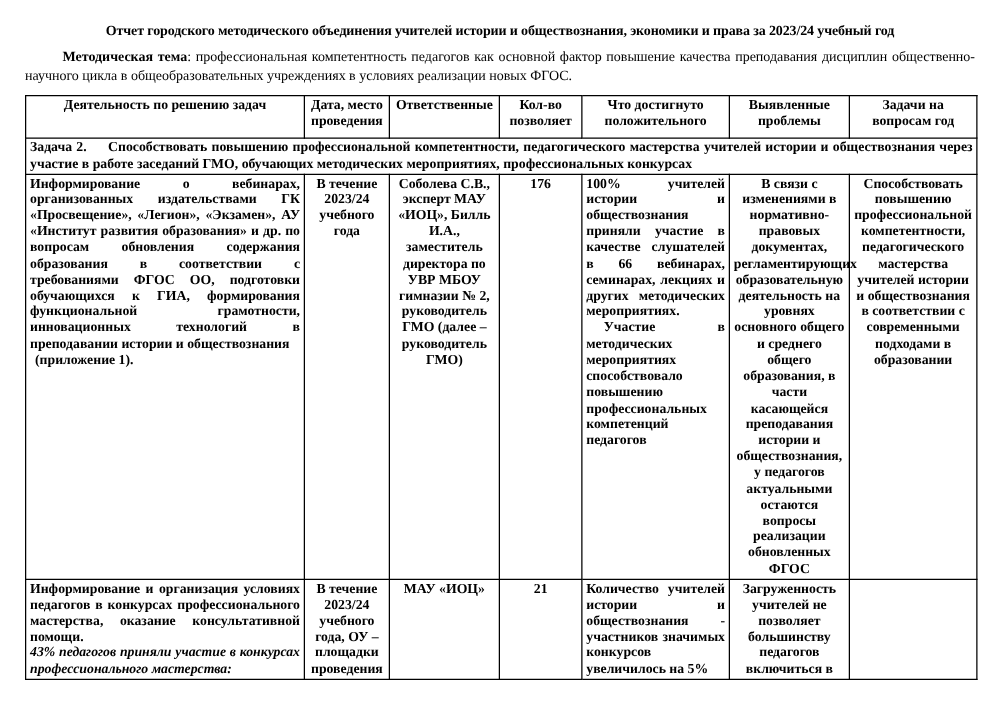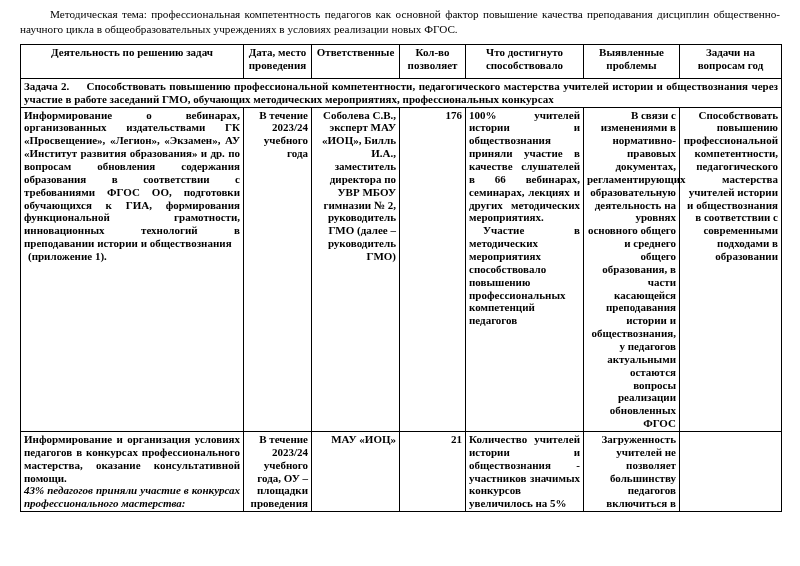--- a/index.html
+++ b/index.html
@@ -31,21 +31,21 @@
     letter-spacing: -0.1px;
   }
   .para {
     font-size: 11.2px;
     line-height: 1.33;
     margin: 7px 20px 0 20px;
     text-align: justify;
     text-indent: 30px;
     text-justify: inter-word;
   }
-  .para b { font-weight: normal; }
+  .para b { font-weight: bold; }
 
   table.report {
     border-collapse: collapse;
     table-layout: fixed;
     width: 761px;
     margin: 7px 0 0 20px;
     border: 1.6px solid #000;
   }
   table.report td, table.report th {
     border: 0.9px solid #000;
@@ -66,61 +66,62 @@
     text-align: justify;
     text-justify: inter-word;
     font-size: 10.6px;
     line-height: 1.25;
     padding: 1px 4px 2px 4px;
   }
   .c-just {
     text-align: justify;
     text-justify: inter-word;
   }
-  .c-center { text-align: right; }
+  .c-center { text-align: center; }
   .ital { font-style: italic; }
   .p0 { margin: 0; padding: 0; }
   .indent { text-indent: 14px; }
   .tail-indent { text-indent: 4px; }
 
   
   col.c1 { width: 223px; }
   col.c2 { width: 68px; }
   col.c3 { width: 88px; }
   col.c4 { width: 66px; }
   col.c5 { width: 118px; }
   col.c6 { width: 96px; }
   col.c7 { width: 102px; }
 </style>
 </head>
 <body>
 
 <div class="page">
 
+  <div class="doc-title">Отчет городского методического объединения учителей истории и обществознания, экономики и права за 2023/24 учебный год</div>
 
   <p class="para"><b>Методическая тема</b><span>: профессиональная компетентность педагогов как основной фактор повышение качества преподавания дисциплин общественно-научного цикла в общеобразовательных учреждениях в условиях реализации новых ФГОС.</span></p>
 
 
   <table class="report">
     <colgroup>
       <col class="c1">
         <col class="c2">
         <col class="c3">
         <col class="c4">
         <col class="c5">
         <col class="c6">
         <col class="c7">
     </colgroup>
     <tbody>
       <tr class="hdr">
         <td>Деятельность по решению задач</td>
         <td>Дата, место проведения</td>
         <td>Ответственные</td>
         <td>Кол-во позволяет</td>
-        <td>Что достигнуто способствовало</td>
+        <td>Что достигнуто положительного</td>
         <td>Выявленные проблемы</td>
         <td>Задачи на вопросам год</td>
       </tr>
 
       <tr class="taskrow">
         <td colspan="7"><span>Задача 2.</span>&nbsp;&nbsp;&nbsp;&nbsp;&nbsp;<span>Способствовать повышению профессиональной компетентности, педагогического мастерства учителей истории и обществознания через участие в работе заседаний ГМО, обучающих методических мероприятиях, профессиональных конкурсах</span></td>
       </tr>
 
       <tr>
         <td class="c-just">

